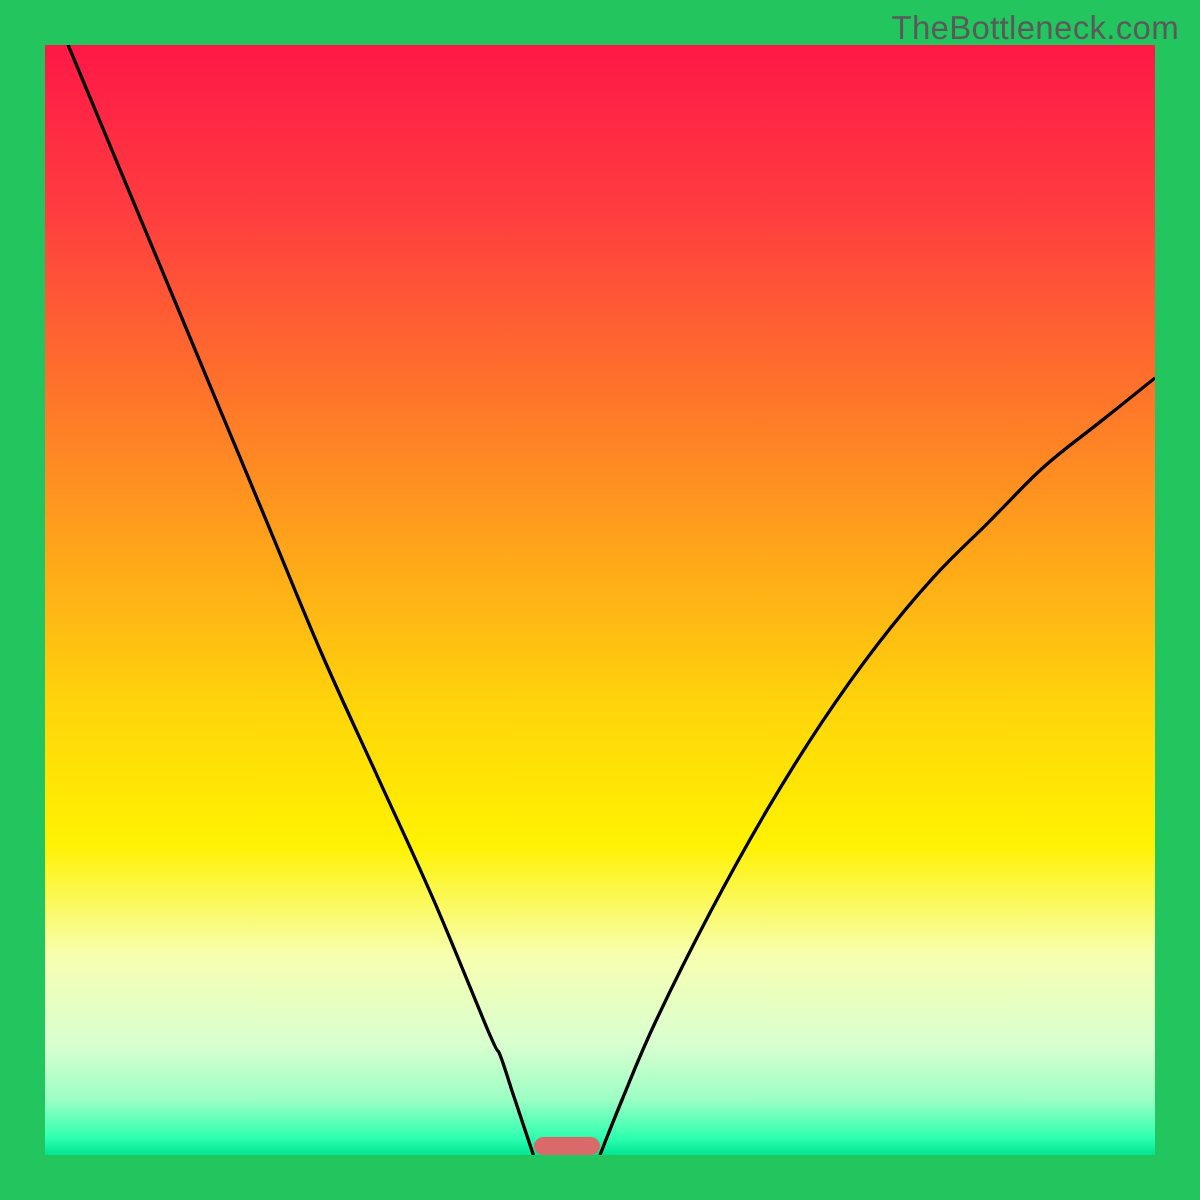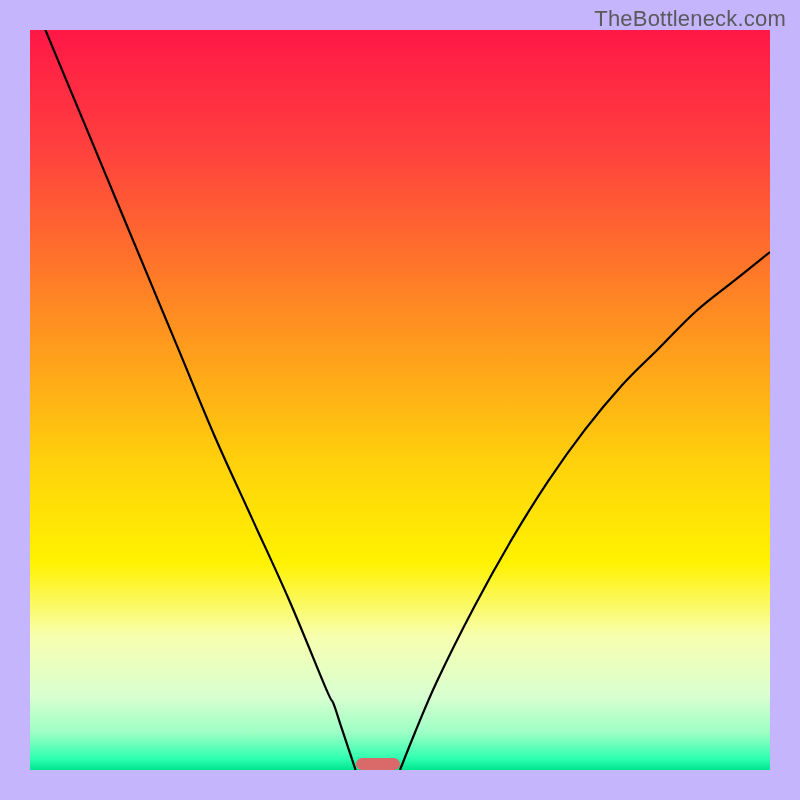--- a/index.html
+++ b/index.html
@@ -1,21 +1,21 @@
 <!DOCTYPE html>
 <html><head>
 <meta charset="utf-8">
 <style>
   * { margin: 0; padding: 0; box-sizing: border-box; }
   html, body { width: 800px; height: 800px; overflow: hidden; background: #000; }
   .frame {
     position: relative;
     width: 800px;
     height: 800px;
-    background: #c4b5fd;
+    background: #22c55e;
   }
   .watermark {
     position: absolute;
     top: 6px;
     right: 14px;
     font-family: Arial, Helvetica, sans-serif;
     font-size: 22px;
     color: #5a5a5a;
     letter-spacing: 0.2px;
     z-index: 10;

